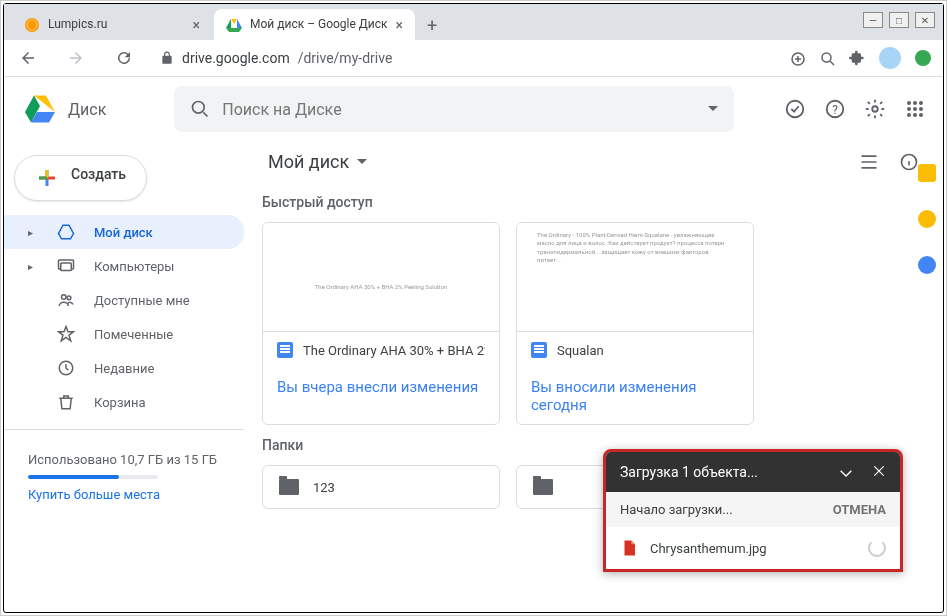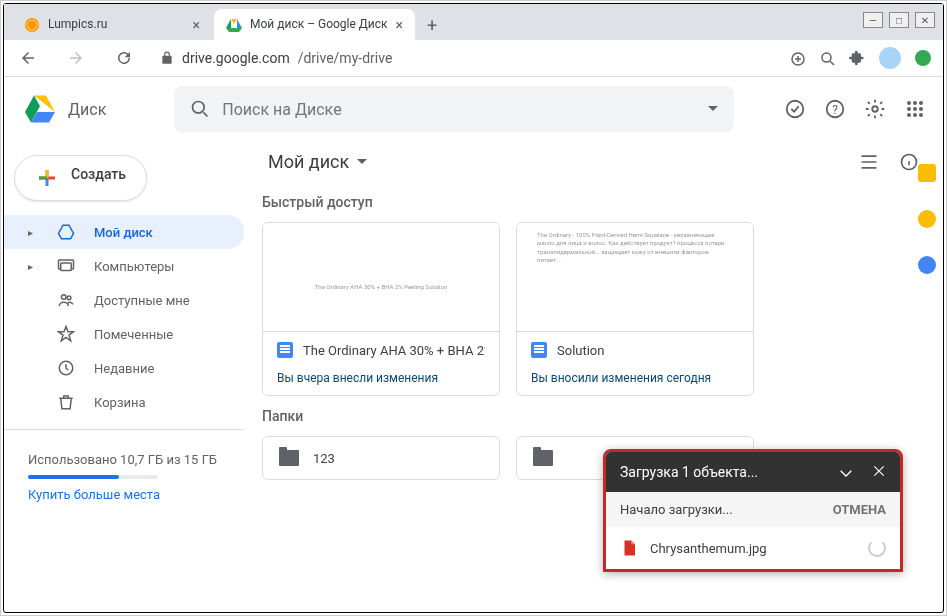--- a/index.html
+++ b/index.html
@@ -45,21 +45,21 @@
 .main-hdr{display:flex;align-items:center;padding:10px 20px}
 .main-hdr .path{font-size:18px;color:#3c4043;display:flex;align-items:center;gap:8px}
 .main-hdr .right-ic{margin-left:auto;display:flex;gap:20px;color:#5f6368}
 .section-title{font-size:14px;color:#5f6368;font-weight:500;padding:12px 14px}
 .quick-row{display:flex;gap:16px;padding:0 14px}
 .quick-card{width:238px;border:1px solid #dadce0;border-radius:6px;overflow:hidden;background:#fff}
 .quick-card .preview{height:108px;background:#fff;padding:14px 20px;font-size:6px;color:#999;line-height:1.4;overflow:hidden}
 .quick-card .preview.p2{padding-top:8px}
 .quick-card .card-ftr{border-top:1px solid #dadce0;padding:10px 14px}
 .quick-card .card-ftr .fname{font-size:13px;color:#3c4043;display:flex;align-items:center;gap:10px;white-space:nowrap;overflow:hidden;text-overflow:ellipsis}
-.quick-card .card-ftr .sub{font-size:12px;color:#0c4a6e;margin-top:13px}
+.quick-card .card-ftr .sub{font-size:15px;color:#3b82f6;margin-top:20px}
 .docs-icon{width:16px;height:16px;background:#4285f4;border-radius:2px;position:relative;flex-shrink:0}
 .docs-icon:after{content:"";position:absolute;top:3px;left:3px;right:3px;height:2px;background:#fff;box-shadow:0 3px 0 #fff,0 6px 0 #fff}
 .folder-row{display:flex;gap:16px;padding:0 14px}
 .folder-card{width:238px;border:1px solid #dadce0;border-radius:6px;padding:13px 16px;display:flex;align-items:center;gap:14px;font-size:13px;color:#3c4043}
 .folder-icon{width:20px;height:16px;background:#5f6368;border-radius:1px;position:relative}
 .folder-icon:before{content:"";position:absolute;top:-3px;left:0;width:8px;height:3px;background:#5f6368;border-radius:1px 1px 0 0}
 .upload-popup{position:absolute;bottom:40px;right:40px;width:300px;background:#fff;border-radius:8px 8px 0 0;box-shadow:0 2px 10px rgba(0,0,0,0.3);border:3px solid #c62828;overflow:hidden}
 .upload-popup .up-hdr{background:#323232;color:#fff;padding:12px 14px;display:flex;align-items:center;font-size:14px}
 .upload-popup .up-hdr .up-actions{margin-left:auto;display:flex;gap:18px;font-size:16px;cursor:pointer}
 .upload-popup .up-status{display:flex;align-items:center;justify-content:space-between;padding:10px 14px;font-size:13px;color:#3c4043;background:#f5f5f5}
@@ -319,21 +319,21 @@
                 <span>The Ordinary AHA 30% + BHA 2% Pe...</span>
               </div>
           <div class="sub">Вы вчера внесли изменения</div>
         </div>
       </div>
       <div class="quick-card">
         <div class="preview p2">The Ordinary - 100% Plant-Derived Hemi-Squalane - увлажняющее масло для лица и волос. Как действует продукт? процесса потери транэпидермальной... защищает кожу от внешних факторов питает...</div>
         <div class="card-ftr">
           <div class="fname">
                 <span class="docs-icon"></span>
-                <span>Solution</span>
+                <span>Squalan</span>
               </div>
           <div class="sub">Вы вносили изменения сегодня</div>
         </div>
       </div>
     </div>
     <div class="section-title">Папки</div>
     <div class="folder-row">
       <div class="folder-card">
         <span class="folder-icon"></span>
         <span>123</span>

